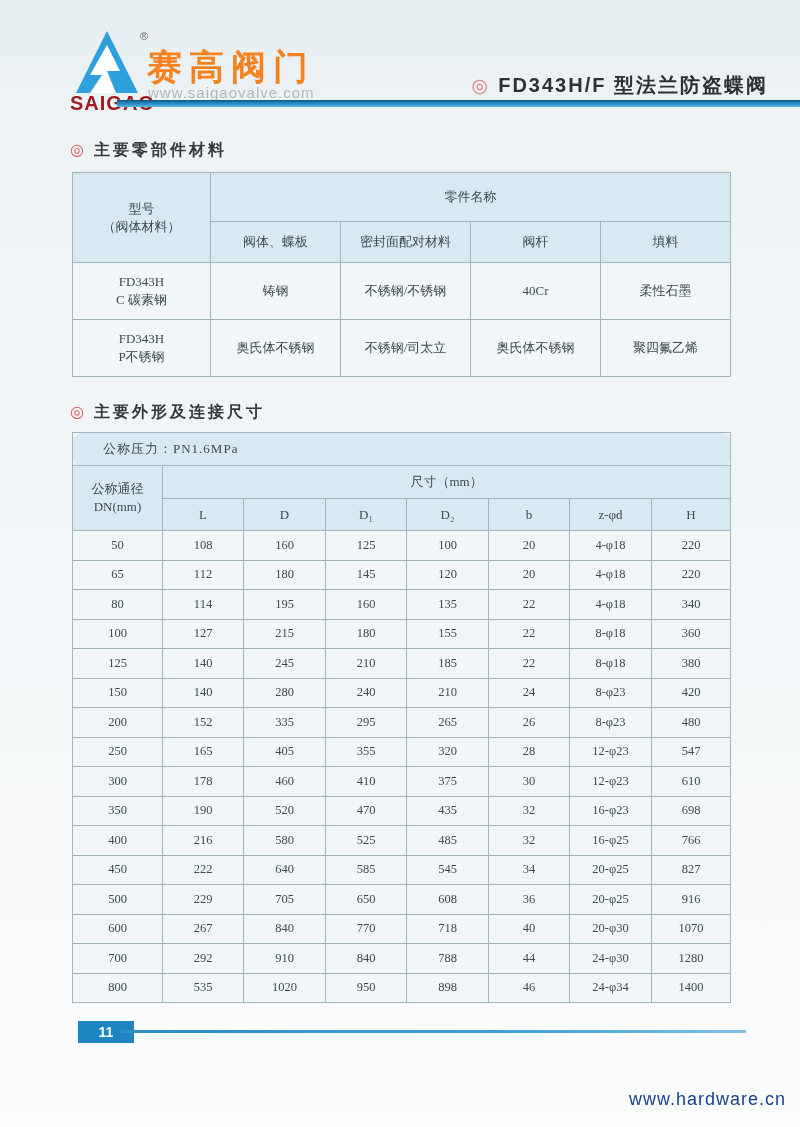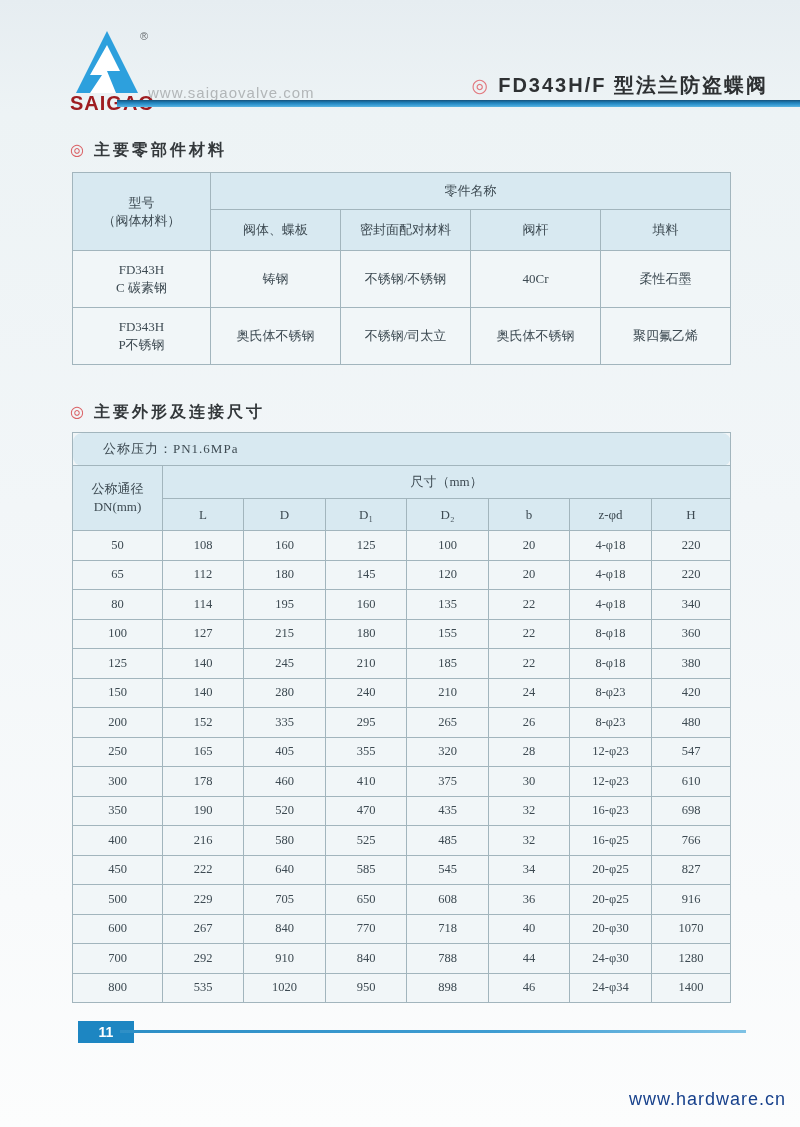--- a/index.html
+++ b/index.html
@@ -29,21 +29,21 @@
   .sec1{top:140px;}
   .sec2{top:402px;}
   
   table{border-collapse:collapse;table-layout:fixed;
     font-family:"Liberation Serif","DejaVu Serif",serif;}
   td{border:1px solid #a2b5bd;text-align:center;vertical-align:middle;
     color:#3d4a52;font-size:13px;padding:0;line-height:1.35;}
   .th{background:#d8e9f1;}
   .cell-lines span{display:block;}
   .t1{position:absolute;left:72px;top:172px;width:658px;}
-  .t1 .hr1{height:37px;}
+  .t1 .hr1{height:49px;}
   .t1 .hr2{height:41px;}
   .t1 tbody tr{height:57px;background:#f1f6f8;}
   .t2{position:absolute;left:72px;top:432px;width:658px;}
   .t2 .pressure-row{height:33px;}
   .t2 .pressure-cell{text-align:left;padding-left:30px;letter-spacing:1px;border-radius:9px;}
   .t2 .size-row{height:33px;}
   .t2 .col-row{height:32px;}
   .t2 tbody tr{height:29.5px;background:#f1f6f8;}
   .t2 tbody td{font-size:12.5px;}
   
@@ -59,20 +59,21 @@
 <body>
 
 <div class="page">
 
   <svg class="logo-tri" viewBox="0 0 62 62" xmlns="http://www.w3.org/2000/svg">
     <polygon points="31,0 62,62 0,62" fill="#2da0dd"></polygon>
     <polygon points="31,14 44,40 31,40 40,62 14,62 26,44 14,44" fill="#ffffff"></polygon>
   </svg>
   <span class="reg-mark">®</span>
   <div class="brand-en">SAIGAO</div>
+  <div class="brand-cn">赛高阀门</div>
   <div class="brand-url">www.saigaovalve.com</div>
   <div class="page-title">
     <span class="bullet">◎</span><span>FD343H/F 型法兰防盗蝶阀</span>
   </div>
   <div class="header-line"></div>
 
   <div class="section-title sec1">
     <span class="bullet">◎</span><span>主要零部件材料</span>
   </div>
 

